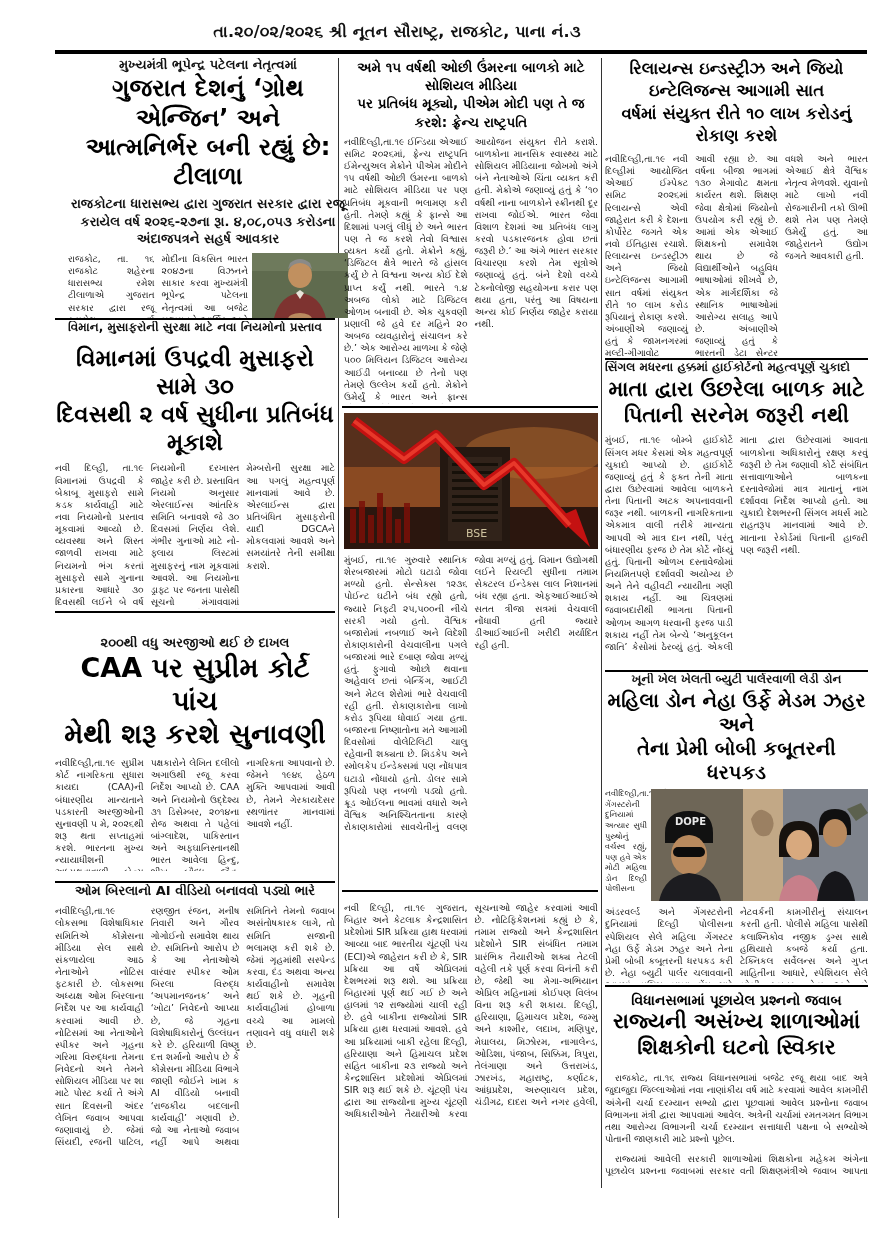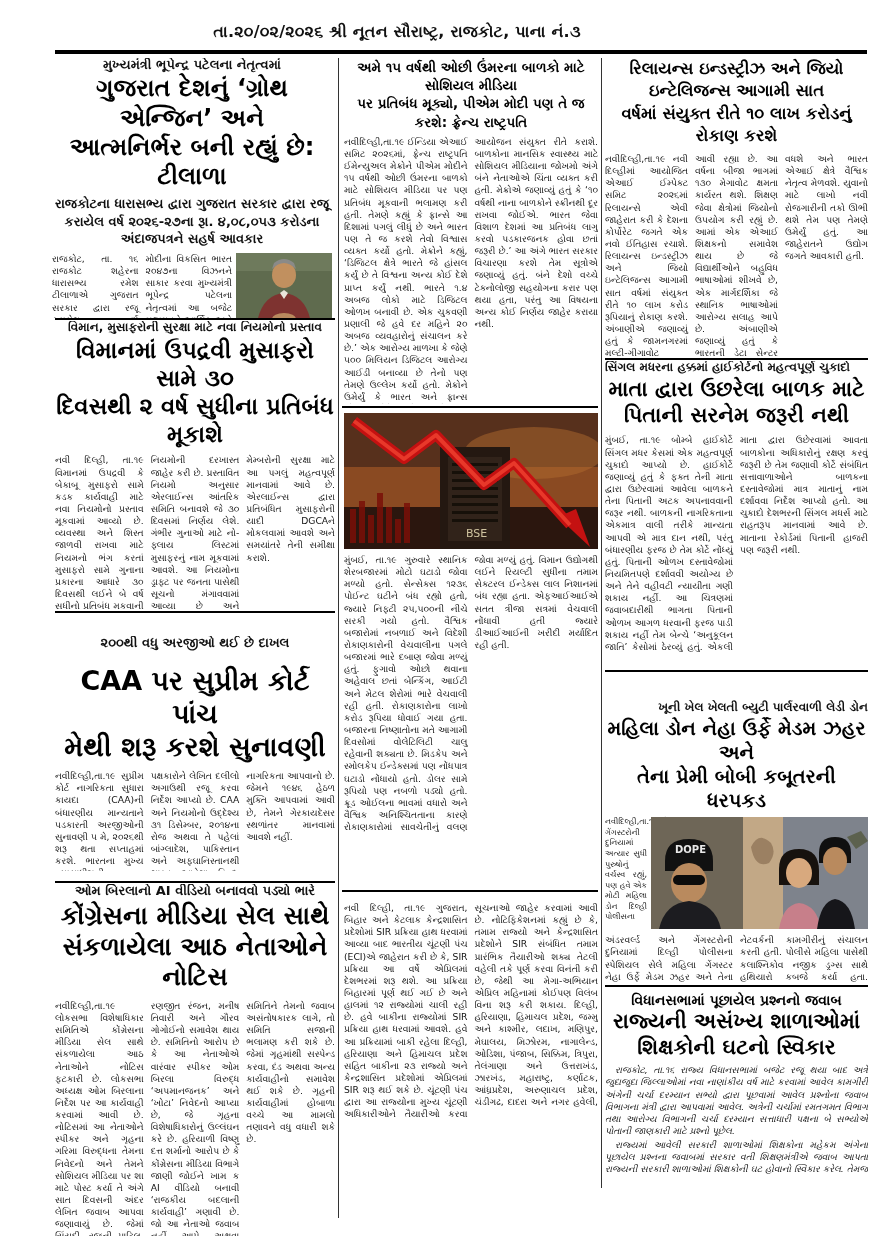--- a/index.html
+++ b/index.html
@@ -9,36 +9,36 @@
   .masthead{font-weight:bold;font-size:16px;text-align:center;letter-spacing:.2px;}
   .rule-h{position:absolute;background:#000;}
   .rule-v{position:absolute;background:#333;width:1px;}
   .kicker{font-weight:bold;text-align:center;font-size:12px;line-height:1.1;}
   .hl{font-weight:bold;text-align:center;white-space:pre-line;line-height:1.22;color:#000;}
   .sub{font-weight:bold;text-align:center;font-size:13px;line-height:1.35;}
   .body{font-size:9.2px;line-height:1.32;text-align:justify;column-gap:7px;column-fill:auto;}
   .cols2{column-count:2;}
   .cols3{column-count:3;}
   .cols1{column-count:1;}
-  .body p{margin:0 0 2px 0;text-indent:10px;font-style:italic;}
+  .body p{margin:8px 0 2px 0;text-indent:10px;}
   .photo{display:block;}
   .row{display:flex;}
 </style>
 </head>
 <body>
 
 <div class="page">
 
   <div class="abs masthead" style="left:0;top:22px;width:794px;">તા.૨૦/૦૨/૨૦૨૬ શ્રી નૂતન સૌરાષ્ટ્ર, રાજકોટ, પાના નં.૩</div>
   <div class="rule-h" style="left:55px;top:50px;width:812px;height:3.5px;"></div>
 
   <div class="rule-v" style="left:338px;top:58px;height:1160px;"></div>
   <div class="rule-v" style="left:601px;top:58px;height:1130px;"></div>
 
-  <div class="abs" style="left:52px;top:58px;width:280px;height:260px;">
+  <div class="abs" style="left:68px;top:58px;width:280px;height:260px;">
     <div class="kicker" style="font-size:13px;">મુખ્યમંત્રી ભૂપેન્દ્ર પટેલના નેતૃત્વમાં</div>
     <div class="hl" style="font-size:24px;margin-top:2px;">ગુજરાત દેશનું ‘ગ્રોથ એન્જિન’ અને
 આત્મનિર્ભર બની રહ્યું છે: ટીલાળા</div>
     <div class="sub" style="margin-top:4px;">રાજકોટના ધારાસભ્ય દ્વારા ગુજરાત સરકાર દ્વારા રજૂ કરાયેલ વર્ષ ૨૦૨૬-૨૭ના રૂા. ૪,૦૮,૦૫૩ કરોડના અંદાજપત્રને સહર્ષ આવકાર</div>
     <div class="row" style="margin-top:5px;height:140px;">
       <div class="body cols2" style="width:180px;height:140px;">રાજકોટ, તા. ૧૬  રાજકોટ શહેરના ધારાસભ્ય રમેશ ટીલાળાએ ગુજરાત સરકાર દ્વારા રજૂ કરાયેલ વર્ષ ૨૦૨૬-૨૭ના રૂા. ૪,૦૮,૦૫૩ કરોડના અંદાજપત્રને સહર્ષ આવકારતા જણાવ્યું હતું કે, વડાપ્રધાન નરેન્દ્ર મોદીના વિકસિત ભારત ૨૦૪૭ના વિઝનને સાકાર કરવા મુખ્યમંત્રી ભૂપેન્દ્ર પટેલના નેતૃત્વમાં આ બજેટ ગુજરાતને આર્થિક અને સામાજિક વિકાસના નવા શિખરો સર કરાવશે. તેઓશ્રીએ વિશેષમાં જણાવેલ છે કે અંદાજપત્રમાં શહેરી વિકાસ, શિક્ષણ, આરોગ્ય, કૃષિ અને માળખાકીય સુવિધાઓ પર વિશેષ ધ્યાન અપાયું છે. ખેડૂતો, યુવાનો અને મહિલાઓના સશક્તિકરણ માટે રૂા. ૧૦૦૦ કરોડથી વધુની જોગવાઈ કરવામાં આવી છે. ડબલ એન્જિન સરકારના નેતૃત્વમાં ગુજરાત દેશનું ગ્રોથ એન્જિન બની રહ્યું હોવાનું તેમણે ઉમેર્યું હતું.</div>
       <div style="width:96px;margin-left:4px;">
         <svg class="photo" width="96" height="76" viewBox="0 0 96 76">
           <rect width="96" height="76" fill="#5f6b4e"></rect>
           <rect x="0" y="0" width="96" height="18" fill="#6e7a5c"></rect>
@@ -49,38 +49,36 @@
           <ellipse cx="48" cy="66" rx="12" ry="6" fill="#b98a5e"></ellipse>
         </svg>
 
       </div>
     </div>
   </div>
   <div class="rule-h" style="left:55px;top:318px;width:280px;height:1.5px;"></div>
 
   <div class="abs" style="left:55px;top:321px;width:280px;height:288px;">
     <div class="kicker">વિમાન, મુસાફરોની સુરક્ષા માટે નવા નિયમોનો પ્રસ્તાવ</div>
-    <div class="hl" style="font-size:23px;margin-top:2px;">વિમાનમાં ઉપદ્રવી મુસાફરો સામે ૩૦
+    <div class="hl" style="font-size:23px;margin-top:10px;">વિમાનમાં ઉપદ્રવી મુસાફરો સામે ૩૦
 દિવસથી ૨ વર્ષ સુધીના પ્રતિબંધ મૂકાશે</div>
     <div class="body cols3" style="margin-top:6px;height:196px;">નવી દિલ્હી, તા.૧૯  વિમાનમાં ઉપદ્રવી કે બેકાબૂ મુસાફરો સામે કડક કાર્યવાહી માટે નવા નિયમોનો પ્રસ્તાવ મૂકવામાં આવ્યો છે. વ્યવસ્થા અને શિસ્ત જાળવી રાખવા માટે નિયમનો ભંગ કરતાં મુસાફરો સામે ગુનાના પ્રકારના આધારે ૩૦ દિવસથી લઈને બે વર્ષ સુધીનો પ્રતિબંધ મૂકવાની જોગવાઈ છે. નાગરિક ઉડ્ડયન મંત્રાલયે DGCAના નવા નિયમોની દરખાસ્ત જાહેર કરી છે. પ્રસ્તાવિત નિયમો અનુસાર એરલાઈન્સ આંતરિક સમિતિ બનાવશે જે ૩૦ દિવસમાં નિર્ણય લેશે. ગંભીર ગુનાઓ માટે નો-ફ્લાય લિસ્ટમાં મુસાફરનું નામ મૂકવામાં આવશે. આ નિયમોના ડ્રાફ્ટ પર જનતા પાસેથી સૂચનો મંગાવવામાં આવ્યા છે અને ત્યારબાદ અંતિમ નિયમો જાહેર કરાશે. વિમાન, મુસાફરો અને ક્રૂ મેમ્બરોની સુરક્ષા માટે આ પગલું મહત્વપૂર્ણ માનવામાં આવે છે. એરલાઈન્સ દ્વારા પ્રતિબંધિત મુસાફરોની યાદી DGCAને મોકલવામાં આવશે અને સમયાંતરે તેની સમીક્ષા કરાશે.</div>
   </div>
   <div class="rule-h" style="left:55px;top:611px;width:280px;height:1.5px;"></div>
 
   <div class="abs" style="left:55px;top:636px;width:280px;height:235px;">
     <div class="kicker" style="font-size:13px;">૨૦૦થી વધુ અરજીઓ થઈ છે દાખલ</div>
-    <div class="hl" style="font-size:27px;margin-top:15px;">CAA પર સુપ્રીમ કોર્ટ પાંચ
+    <div class="hl" style="font-size:27px;margin-top:2px;">CAA પર સુપ્રીમ કોર્ટ પાંચ
 મેથી શરૂ કરશે સુનાવણી</div>
     <div class="body cols3" style="margin-top:6px;height:160px;">નવીદિલ્હી,તા.૧૯  સુપ્રીમ કોર્ટ નાગરિકતા સુધારા કાયદા (CAA)ની બંધારણીય માન્યતાને પડકારતી અરજીઓની સુનાવણી ૫ મે, ૨૦૨૬થી શરૂ થતા સપ્તાહમાં કરશે. ભારતના મુખ્ય ન્યાયાધીશની અધ્યક્ષતાવાળી બેન્ચ સમક્ષ ૨૦૦થી વધુ અરજીઓ દાખલ થયેલી છે. કોર્ટે તમામ પક્ષકારોને લેખિત દલીલો અગાઉથી રજૂ કરવા નિર્દેશ આપ્યો છે. CAA અને નિયમોનો ઉદ્દેશ્ય ૩૧ ડિસેમ્બર, ૨૦૧૪ના રોજ અથવા તે પહેલાં બાંગ્લાદેશ, પાકિસ્તાન અને અફઘાનિસ્તાનથી ભારત આવેલા હિન્દુ, શીખ, બૌદ્ધ, જૈન, પારસી અને ખ્રિસ્તી સમુદાયના શરણાર્થીઓને નાગરિકતા આપવાનો છે. જેમને ૧૯૪૬ હેઠળ મુક્તિ આપવામાં આવી છે, તેમને ગેરકાયદેસર સ્થળાંતર માનવામાં આવશે નહીં.</div>
   </div>
   <div class="rule-h" style="left:55px;top:881px;width:280px;height:1.5px;"></div>
 
   <div class="abs" style="left:55px;top:884px;width:280px;height:352px;">
     <div class="kicker" style="font-size:13px;">ઓમ બિરલાનો AI વીડિયો બનાવવો પડ્યો ભારે</div>
-    <div class="hl" style="font-size:25px;margin-top:3px;">કોંગ્રેસના મીડિયા સેલ સાથે
-સંકળાયેલા આઠ નેતાઓને નોટિસ</div>
     <div class="body cols3" style="margin-top:7px;height:246px;">નવીદિલ્હી,તા.૧૯  લોકસભા વિશેષાધિકાર સમિતિએ કોંગ્રેસના મીડિયા સેલ સાથે સંકળાયેલા આઠ નેતાઓને નોટિસ ફટકારી છે. લોકસભા અધ્યક્ષ ઓમ બિરલાના નિર્દેશ પર આ કાર્યવાહી કરવામાં આવી છે. નોટિસમાં આ નેતાઓને સ્પીકર અને ગૃહના ગરિમા વિરુદ્ધના તેમના નિવેદનો અને તેમને સોશિયલ મીડિયા પર શા માટે પોસ્ટ કર્યા તે અંગે સાત દિવસની અંદર લેખિત જવાબ આપવા જણાવાયું છે. જેમાં સિંયદી, રજની પાટિલ, રણજીત રંજન, મનીષ તિવારી અને ગૌરવ ગોગોઈનો સમાવેશ થાય છે. સમિતિનો આરોપ છે કે આ નેતાઓએ વારંવાર સ્પીકર ઓમ બિરલા વિરુદ્ધ ‘અપમાનજનક’ અને ‘ખોટા’ નિવેદનો આપ્યા છે, જે ગૃહના વિશેષાધિકારોનું ઉલ્લંઘન કરે છે. હરિયાળી વિષ્ણુ દત્ત શર્માનો આરોપ છે કે કોંગ્રેસના મીડિયા વિભાગે જાણી જોઈને ખામ ક AI વીડિયો બનાવી ‘રાજકીય બદલાની કાર્યવાહી’ ગણાવી છે. જો આ નેતાઓ જવાબ નહીં આપે અથવા સમિતિને તેમનો જવાબ અસંતોષકારક લાગે, તો સમિતિ સજાની ભલામણ કરી શકે છે. જેમાં ગૃહમાંથી સસ્પેન્ડ કરવા, દંડ અથવા અન્ય કાર્યવાહીનો સમાવેશ થઈ શકે છે. ગૃહની કાર્યવાહીમાં હોબાળા વચ્ચે આ મામલો તણાવને વધુ વધારી શકે છે.</div>
   </div>
 
   <div class="abs" style="left:344px;top:58px;width:254px;height:346px;">
     <div class="hl" style="font-size:13.5px;line-height:1.35;">અમે ૧૫ વર્ષથી ઓછી ઉંમરના બાળકો માટે સોશિયલ મીડિયા
 પર પ્રતિબંધ મૂક્યો, પીએમ મોદી પણ તે જ કરશે: ફ્રેન્ચ રાષ્ટ્રપતિ</div>
     <div class="body cols2" style="margin-top:5px;height:298px;">નવીદિલ્હી,તા.૧૯  ઈન્ડિયા એઆઈ સમિટ ૨૦૨૬માં, ફ્રેન્ચ રાષ્ટ્રપતિ ઈમેન્યુઅલ મેક્રોને પીએમ મોદીને ૧૫ વર્ષથી ઓછી ઉંમરના બાળકો માટે સોશિયલ મીડિયા પર પણ પ્રતિબંધ મૂકવાની ભલામણ કરી હતી. તેમણે કહ્યું કે ફ્રાન્સે આ દિશામાં પગલું લીધું છે અને ભારત પણ તે જ કરશે તેવો વિશ્વાસ વ્યક્ત કર્યો હતો. મેક્રોને કહ્યું, ‘ડિજિટલ ક્ષેત્રે ભારતે જે હાંસલ કર્યું છે તે વિશ્વના અન્ય કોઈ દેશે પ્રાપ્ત કર્યું નથી. ભારતે ૧.૪ અબજ લોકો માટે ડિજિટલ ઓળખ બનાવી છે. એક ચુકવણી પ્રણાલી જે હવે દર મહિને ૨૦ અબજ વ્યવહારોનું સંચાલન કરે છે.’ એક આરોગ્ય માળખા કે જેણે ૫૦૦ મિલિયન ડિજિટલ આરોગ્ય આઈડી બનાવ્યા છે તેનો પણ તેમણે ઉલ્લેખ કર્યો હતો. મેક્રોને ઉમેર્યું કે ભારત અને ફ્રાન્સ એઆઈ ક્ષેત્રે સાથે મળીને કામ કરશે અને આગામી સમિટનું આયોજન સંયુક્ત રીતે કરાશે. બાળકોના માનસિક સ્વાસ્થ્ય માટે સોશિયલ મીડિયાના જોખમો અંગે બંને નેતાઓએ ચિંતા વ્યક્ત કરી હતી. મેક્રોએ જણાવ્યું હતું કે ‘૧૦ વર્ષથી નાના બાળકોને સ્ક્રીનથી દૂર રાખવા જોઈએ. ભારત જેવા વિશાળ દેશમાં આ પ્રતિબંધ લાગુ કરવો પડકારજનક હોવા છતાં જરૂરી છે.’ આ અંગે ભારત સરકાર વિચારણા કરશે તેમ સૂત્રોએ જણાવ્યું હતું. બંને દેશો વચ્ચે ટેક્નોલોજી સહયોગના કરાર પણ થયા હતા, પરંતુ આ વિષયના અન્ય કોઈ નિર્ણય જાહેર કરાયા નથી.</div>
   </div>
   <div class="rule-h" style="left:342px;top:406px;width:256px;height:1.5px;"></div>
 
@@ -134,21 +132,21 @@
 
   <div class="abs" style="left:605px;top:361px;width:263px;height:306px;">
     <div class="kicker" style="text-align:left;">સિંગલ મધરના હક્કમાં હાઈકોર્ટનો મહત્વપૂર્ણ ચુકાદો</div>
     <div class="hl" style="font-size:21px;margin-top:3px;">માતા દ્વારા ઉછરેલા બાળક માટે
 પિતાની સરનેમ જરૂરી નથી</div>
     <div class="body cols2" style="margin-top:6px;height:226px;">મુંબઈ, તા.૧૯  બોમ્બે હાઈકોર્ટે સિંગલ મધર કેસમાં એક મહત્વપૂર્ણ ચુકાદો આપ્યો છે. હાઈકોર્ટે જણાવ્યું હતું કે ફક્ત તેની માતા દ્વારા ઉછેરવામાં આવેલા બાળકને તેના પિતાની અટક અપનાવવાની જરૂર નથી. બાળકની નાગરિકતાના એકમાત્ર વાલી તરીકે માન્યતા આપવી એ માત્ર દાન નથી, પરંતુ બંધારણીય ફરજ છે તેમ કોર્ટે નોંધ્યું હતું. પિતાની ઓળખ દસ્તાવેજોમાં નિયમિતપણે દર્શાવવી અયોગ્ય છે અને તેને વહીવટી ન્યાયીતા ગણી શકાય નહીં. આ ચિત્રણમાં જવાબદારીથી ભાગતા પિતાની ઓળખ આગળ ધરવાની ફરજ પાડી શકાય નહીં તેમ બેન્ચે ‘અનુકૂલન જાતિ’ કેસોમાં ઠેરવ્યું હતું. એકલી માતા દ્વારા ઉછેરવામાં આવતા બાળકોના અધિકારોનું રક્ષણ કરવું જરૂરી છે તેમ જણાવી કોર્ટે સંબંધિત સત્તાવાળાઓને બાળકના દસ્તાવેજોમાં માત્ર માતાનું નામ દર્શાવવા નિર્દેશ આપ્યો હતો. આ ચુકાદો દેશભરની સિંગલ મધર્સ માટે રાહતરૂપ માનવામાં આવે છે. માતાના રેકોર્ડમાં પિતાની હાજરી પણ જરૂરી નથી.</div>
   </div>
   <div class="rule-h" style="left:605px;top:670px;width:263px;height:1.5px;"></div>
 
   <div class="abs" style="left:605px;top:673px;width:263px;height:310px;">
-    <div class="kicker" style="text-align:right;margin-top:28px;">ખૂની ખેલ ખેલતી બ્યુટી પાર્લરવાળી લેડી ડોન</div>
+    <div class="kicker" style="text-align:center;">ખૂની ખેલ ખેલતી બ્યુટી પાર્લરવાળી લેડી ડોન</div>
     <div class="hl" style="font-size:19.5px;margin-top:3px;">મહિલા ડોન નેહા ઉર્ફે મેડમ ઝહર અને
 તેના પ્રેમી બોબી કબૂતરની ધરપકડ</div>
     <div class="row" style="margin-top:5px;">
       <div class="body cols1" style="width:42px;height:112px;font-size:8px;">નવીદિલ્હી,તા.૧૯ ગેંગસ્ટરોની દુનિયામાં અત્યાર સુધી પુરુષોનું વર્ચસ્વ રહ્યું, પણ હવે એક મોટી મહિલા ડોન દિલ્હી પોલીસના હાથે ઝડપાઈ છે. ગેંગસ્ટર નેહા ઉર્ફે મેડમ ઝહર...</div>
       <svg class="photo" width="217" height="112" viewBox="0 0 217 112" style="margin-left:4px;">
         <rect width="217" height="112" fill="#b4a284"></rect>
         <rect x="0" y="0" width="92" height="112" fill="#6e6657"></rect>
         <path d="M14 44 q0 -22 24 -22 q24 0 24 22 l0 10 l-48 0 z" fill="#111111"></path>
         <text x="24" y="36" font-size="10" font-weight="bold" fill="#e8e8e8" font-family="DejaVu Sans, sans-serif">DOPE</text>
         <ellipse cx="38" cy="66" rx="18" ry="20" fill="#b98a5e"></ellipse>

